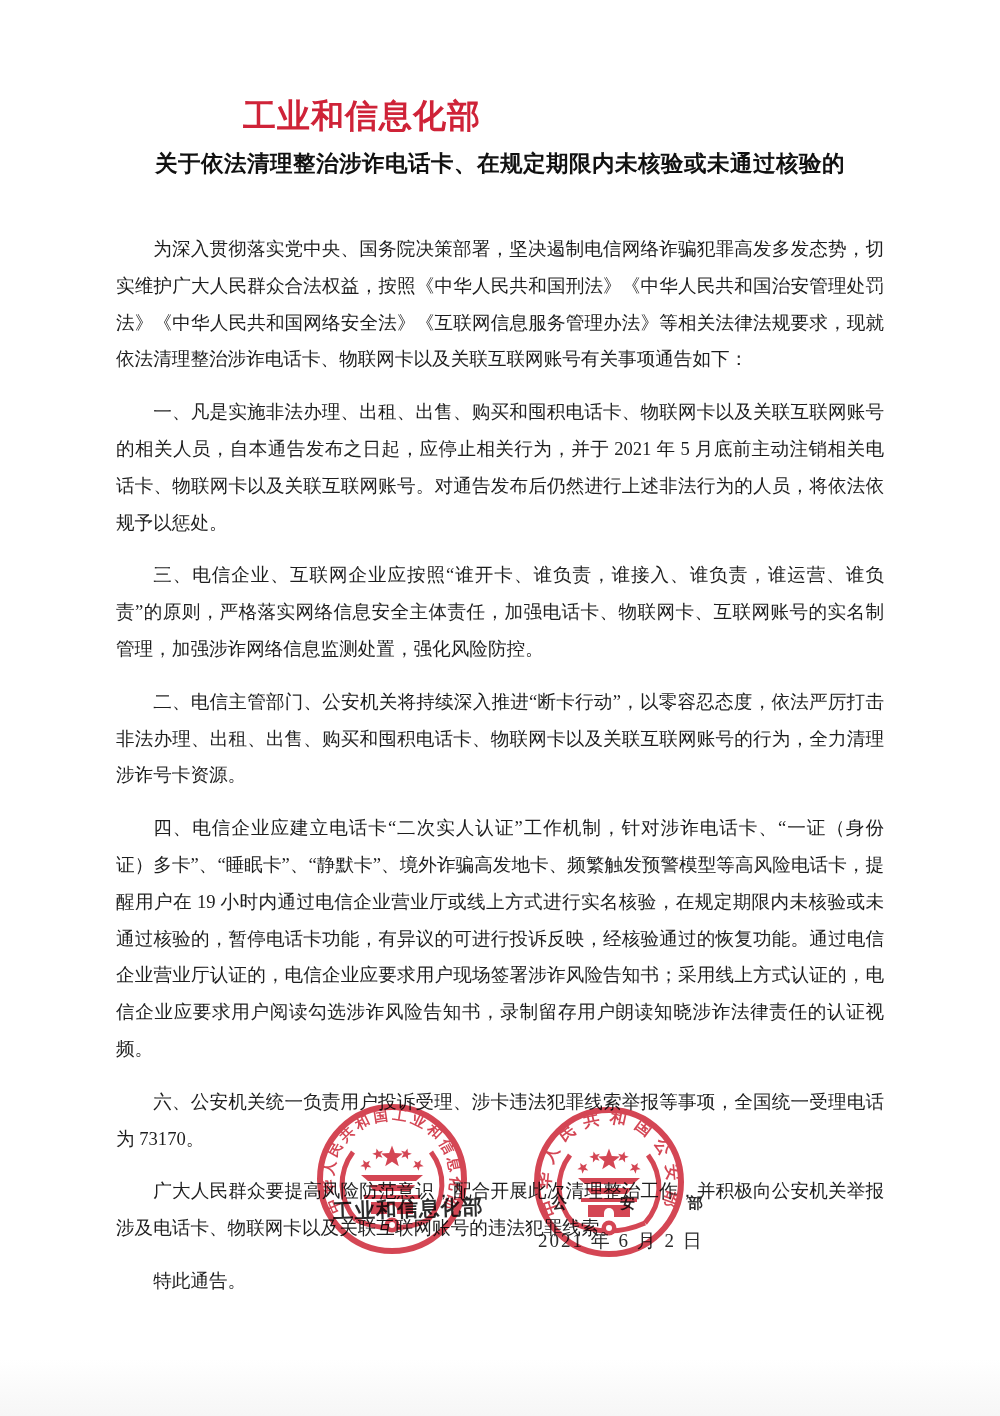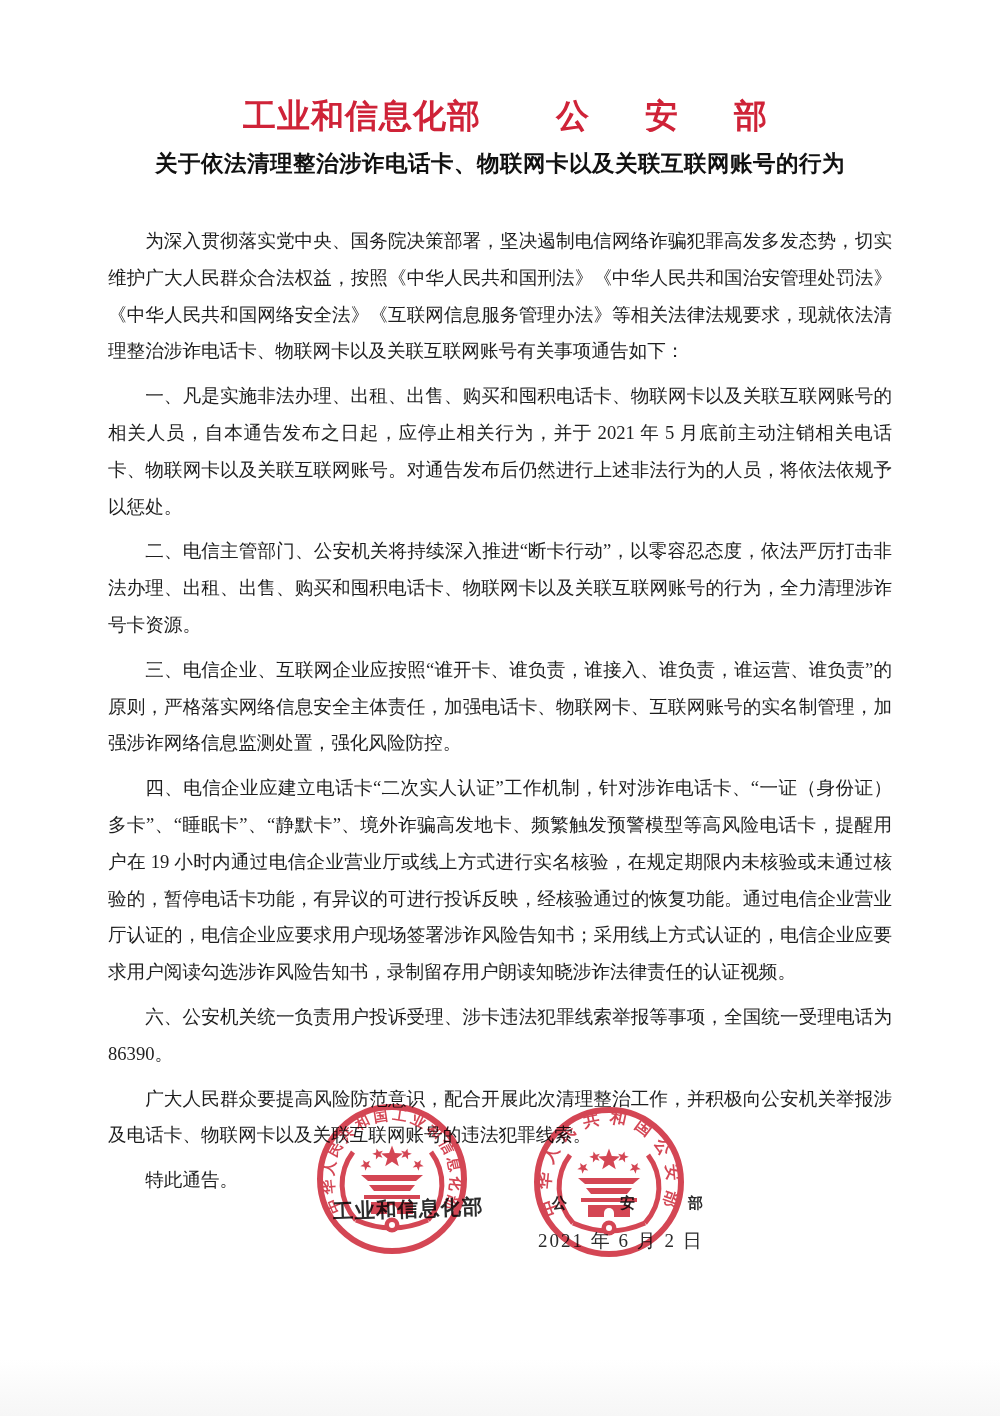--- a/index.html
+++ b/index.html
@@ -27,50 +27,49 @@
     margin:0;text-align:center;
     font-size:22.5px;font-weight:bold;color:#111;
     letter-spacing:0.5px;
   }
   .body-text{
     position:absolute;top:215px;left:100px;width:800px;
     font-size:18.6px;line-height:36.8px;
     color:#1e1e1e;
     text-align:justify;
   }
-  .body-text p{margin:8px;text-indent:2em;}
+  .body-text p{margin:16px;text-indent:2em;}
   .seal{position:absolute;width:170px;height:170px;}
   .seal svg{width:100%;height:100%;mix-blend-mode:multiply;opacity:.95;}
   .seal-left{left:307px;top:1094px;}
   .seal-right{left:524px;top:1097px;}
   .seal-overlay{
     position:absolute;color:#2b2b2b;white-space:nowrap;
     font-family:"Liberation Serif","DejaVu Serif",serif;
   }
   .overlay-miit{left:333px;top:1195px;font-size:20.5px;letter-spacing:1px;font-weight:bold;transform:rotate(-2deg);}
   .overlay-mps{left:552px;top:1194px;font-size:15px;letter-spacing:19px;font-weight:bold;}
   .overlay-date{left:538px;top:1228px;font-size:19px;letter-spacing:2px;}
 </style>
 </head>
 <body>
 
 <div class="page">
 
   <span class="ministry ministry-left" style="color: rgb(207, 35, 56);">工业和信息化部</span>
-  <span class="ministry ministry-right" style="color: rgb(207, 35, 56);">公安部</span>
 
-  <h1 class="notice-title">关于依法清理整治涉诈电话卡、物联网卡以及关联互联网账号的行为</h1>
+  <h1 class="notice-title">关于依法清理整治涉诈电话卡、在规定期限内未核验或未通过核验的</h1>
 
   <div class="body-text">
     <p>为深入贯彻落实党中央、国务院决策部署，坚决遏制电信网络诈骗犯罪高发多发态势，切实维护广大人民群众合法权益，按照《中华人民共和国刑法》《中华人民共和国治安管理处罚法》《中华人民共和国网络安全法》《互联网信息服务管理办法》等相关法律法规要求，现就依法清理整治涉诈电话卡、物联网卡以及关联互联网账号有关事项通告如下：</p>
     <p>一、凡是实施非法办理、出租、出售、购买和囤积电话卡、物联网卡以及关联互联网账号的相关人员，自本通告发布之日起，应停止相关行为，并于 2021 年 5 月底前主动注销相关电话卡、物联网卡以及关联互联网账号。对通告发布后仍然进行上述非法行为的人员，将依法依规予以惩处。</p>
+    <p>三、电信企业、互联网企业应按照“谁开卡、谁负责，谁接入、谁负责，谁运营、谁负责”的原则，严格落实网络信息安全主体责任，加强电话卡、物联网卡、互联网账号的实名制管理，加强涉诈网络信息监测处置，强化风险防控。</p>
     <p>二、电信主管部门、公安机关将持续深入推进“断卡行动”，以零容忍态度，依法严厉打击非法办理、出租、出售、购买和囤积电话卡、物联网卡以及关联互联网账号的行为，全力清理涉诈号卡资源。</p>
-    <p>三、电信企业、互联网企业应按照“谁开卡、谁负责，谁接入、谁负责，谁运营、谁负责”的原则，严格落实网络信息安全主体责任，加强电话卡、物联网卡、互联网账号的实名制管理，加强涉诈网络信息监测处置，强化风险防控。</p>
     <p>四、电信企业应建立电话卡“二次实人认证”工作机制，针对涉诈电话卡、“一证（身份证）多卡”、“睡眠卡”、“静默卡”、境外诈骗高发地卡、频繁触发预警模型等高风险电话卡，提醒用户在 19 小时内通过电信企业营业厅或线上方式进行实名核验，在规定期限内未核验或未通过核验的，暂停电话卡功能，有异议的可进行投诉反映，经核验通过的恢复功能。通过电信企业营业厅认证的，电信企业应要求用户现场签署涉诈风险告知书；采用线上方式认证的，电信企业应要求用户阅读勾选涉诈风险告知书，录制留存用户朗读知晓涉诈法律责任的认证视频。</p>
-    <p>六、公安机关统一负责用户投诉受理、涉卡违法犯罪线索举报等事项，全国统一受理电话为 86390。</p>
+    <p>六、公安机关统一负责用户投诉受理、涉卡违法犯罪线索举报等事项，全国统一受理电话为 73170。</p>
     <p>广大人民群众要提高风险防范意识，配合开展此次清理整治工作，并积极向公安机关举报涉及电话卡、物联网卡以及关联互联网账号的违法犯罪线索。</p>
     <p>特此通告。</p>
   </div>
 
   <span class="seal-overlay overlay-miit">工业和信息化部</span>
   <span class="seal-overlay overlay-mps">公　安　部</span>
   <span class="seal-overlay overlay-date">2021 年 6 月 2 日</span>
 
   <div class="seal seal-left"><svg viewBox="0 0 170 170">
         <circle cx="85" cy="85" r="72" fill="none" stroke="#d23c4b" stroke-width="6"></circle>

